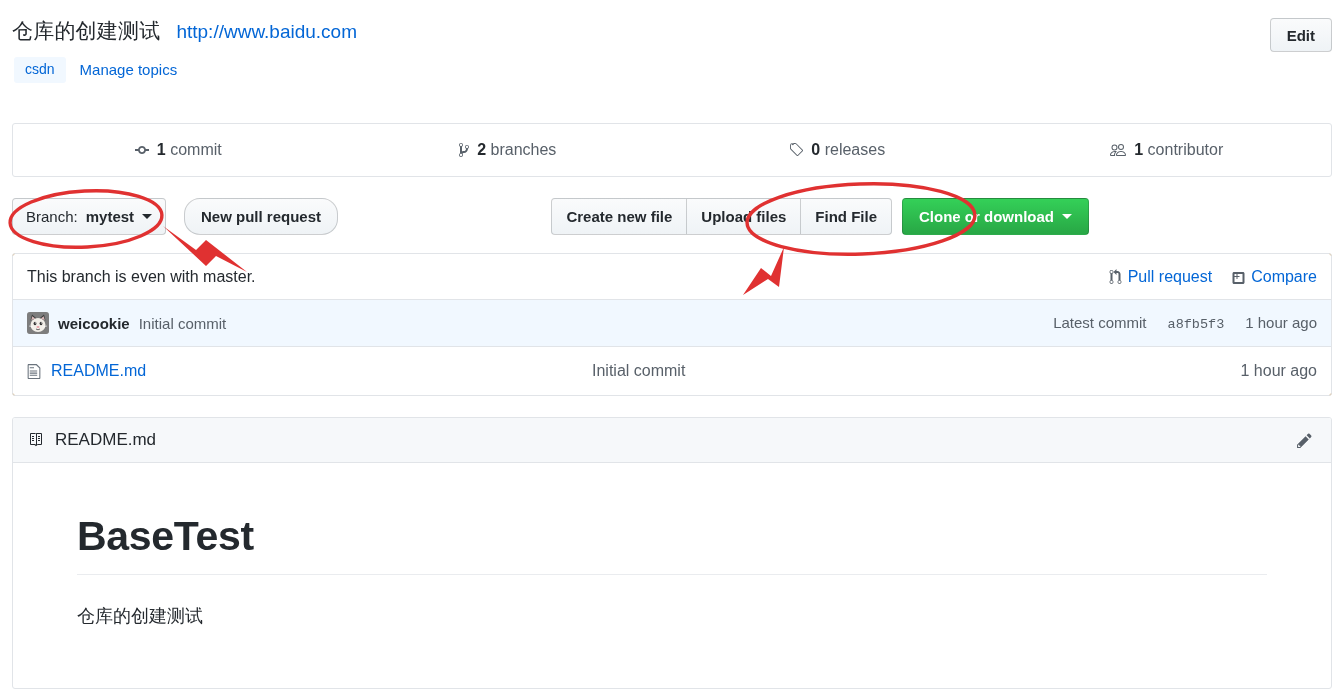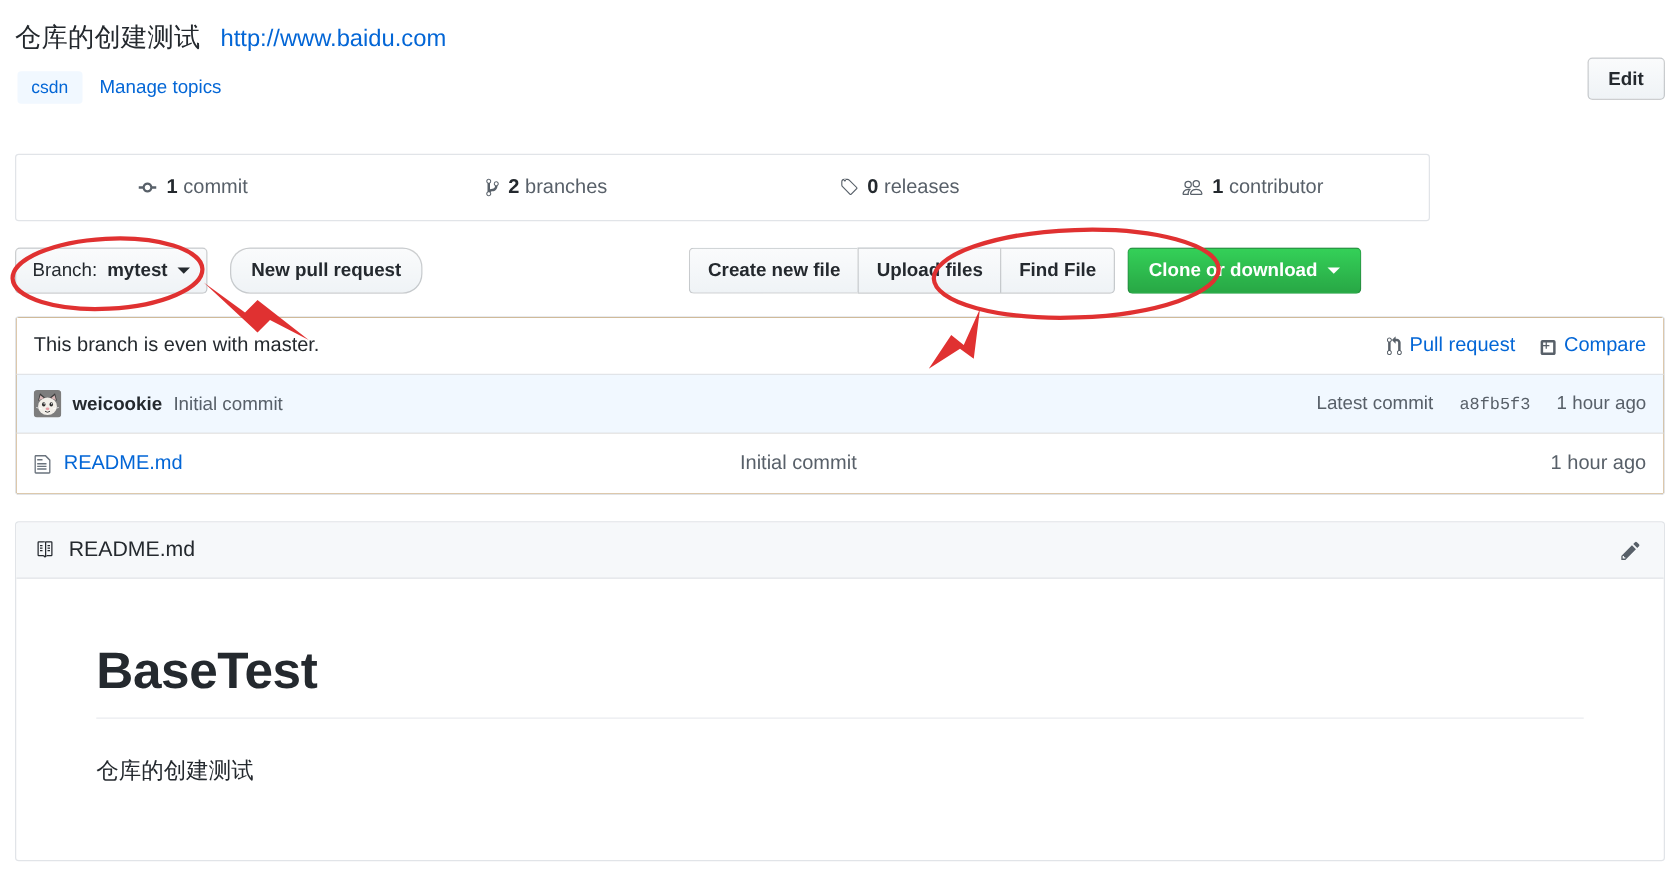--- a/index.html
+++ b/index.html
@@ -55,21 +55,20 @@
     justify-content: center;
     height: 34px;
     padding: 0 16px;
     font-size: 15px;
     font-weight: 600;
     color: #24292e;
     background: linear-gradient(#fafbfc, #eff3f6);
     border: 1px solid rgba(27,31,35,0.2);
     border-radius: 4px;
     cursor: pointer;
-    margin-top: 28px;
   }
 
   .topics-row {
     display: flex;
     align-items: center;
     gap: 14px;
     margin-top: 14px;
     padding-left: 2px;
   }
   .topic-tag {
@@ -86,21 +85,21 @@
     font-size: 15px;
     color: #0366d6;
     cursor: pointer;
   }
 
   
   .stats-bar {
     position: absolute;
     left: 12px;
     top: 123px;
-    width: 1132px;
+    width: 1320px;
     height: 54px;
     border: 1px solid #e1e4e8;
     border-radius: 3px;
     display: flex;
     align-items: stretch;
     background: #fff;
   }
   .stat-item {
     flex: 1 1 0;
     display: flex;

